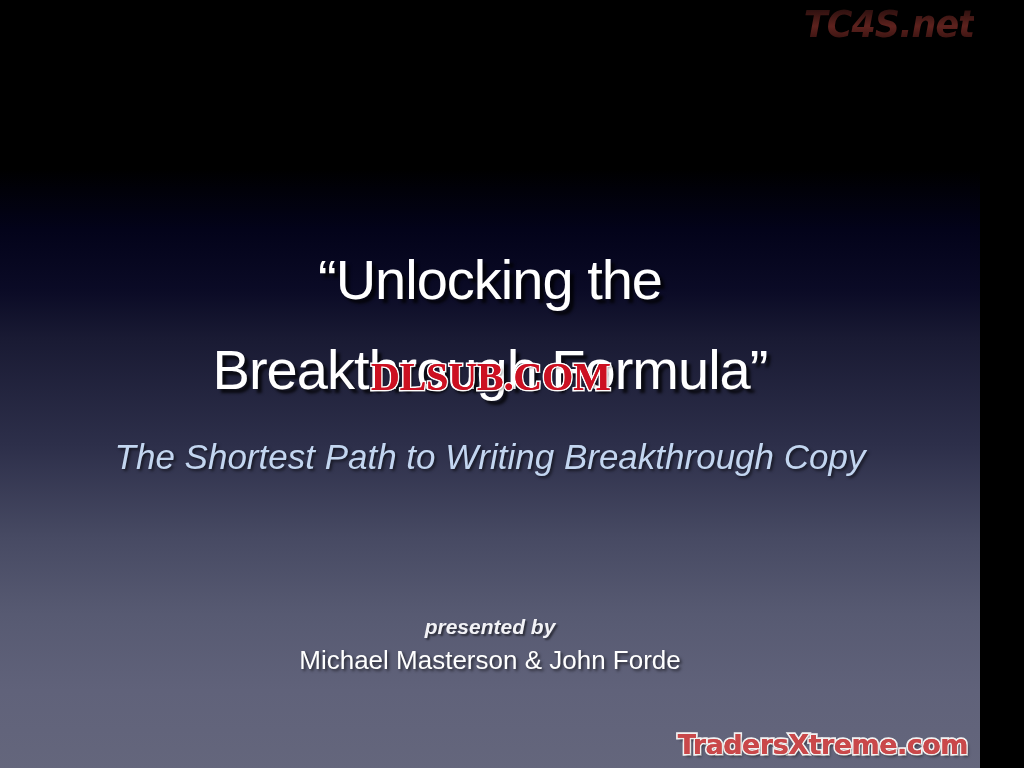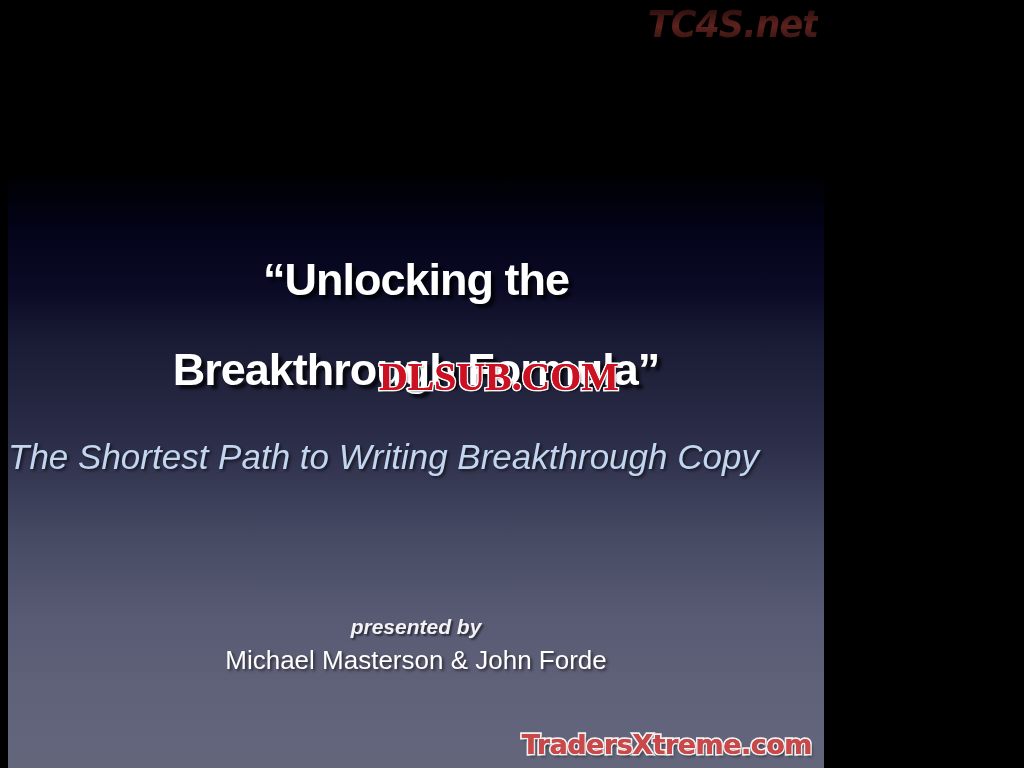--- a/index.html
+++ b/index.html
@@ -6,35 +6,34 @@
 
   html, body {
     width:1024px; height:768px;
     overflow:hidden;
     background:#000;
     font-family:"Liberation Sans", sans-serif;
   }
 
   #slide {
     position:relative;
-    width:816px; height:768px;
+    width:980px; height:768px;
     overflow:hidden;
     background:
       linear-gradient(to bottom,
         #000000 0%,
         #000000 22%,
         #03031a 30%,
         #0b0b26 38%,
         #191a33 44%,
         #2d2f4a 58%,
         #474a63 70%,
         #575a72 80%,
         #60627a 90%,
         #64667c 100%);
-    margin-left: 8px;
   }
 
   
   #tc4s {
     position:absolute;
     top:2px; right:6px;
     font-size:38px;
     font-weight:bold;
     font-style:italic;
     letter-spacing:-1px;
@@ -51,32 +50,33 @@
   }
 
   
   #title-block {
     position:absolute;
     top:235px; left:0; right:0;
     text-align:center;
   }
   .title-line {
     color:#ffffff;
-    font-weight:bold;
-    font-size:45px;
+    font-weight:normal;
+    font-size:56px;
     line-height:90px;
     letter-spacing:-1px;
     white-space:nowrap;
     text-shadow:4px 4px 3px rgba(0,0,0,0.75);
   }
 
   
   #subtitle {
     position:absolute;
     top:435px; left:0; right:0;
+    text-align:center;
     font-style:italic;
     font-size:35px;
     line-height:44px;
     color:#c3d6f0;
     white-space:nowrap;
     text-shadow:2px 2px 3px rgba(0,0,0,0.55);
   }
 
   
   #dlsub {

